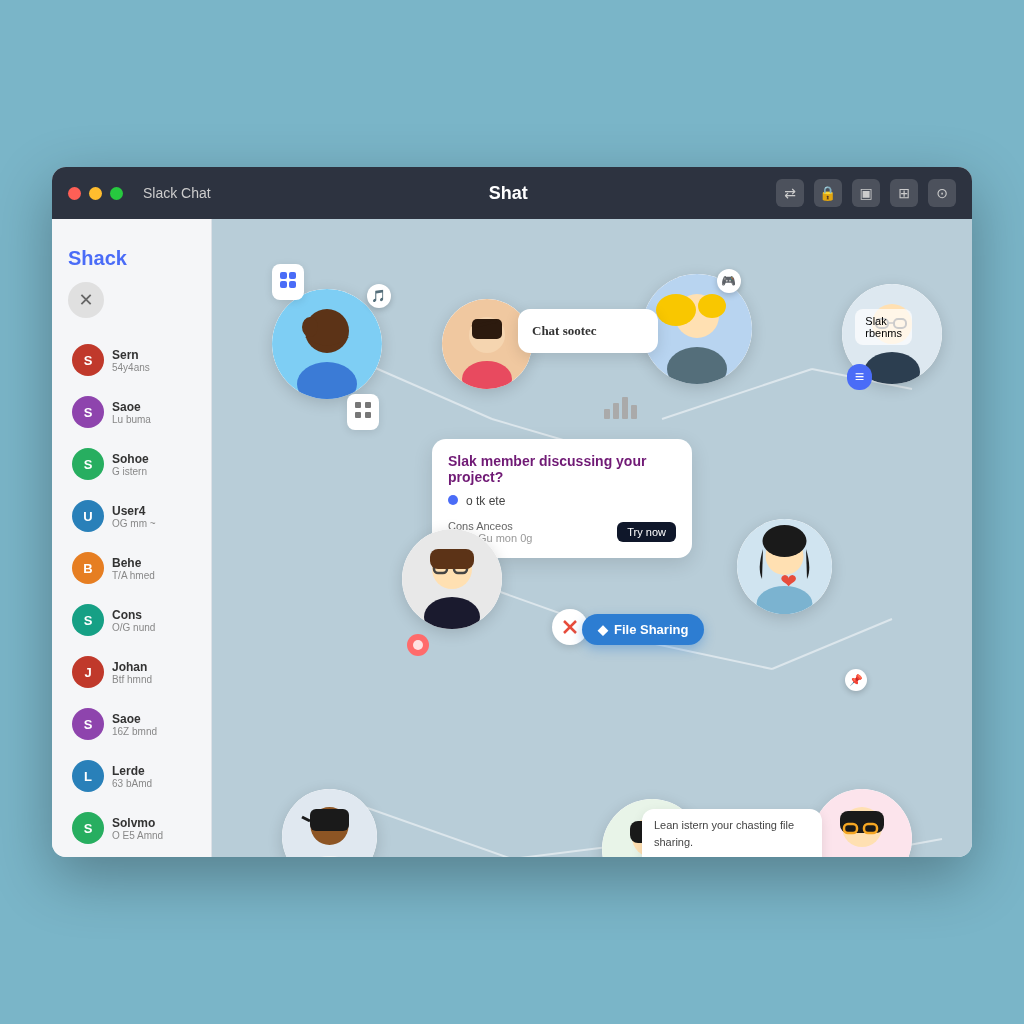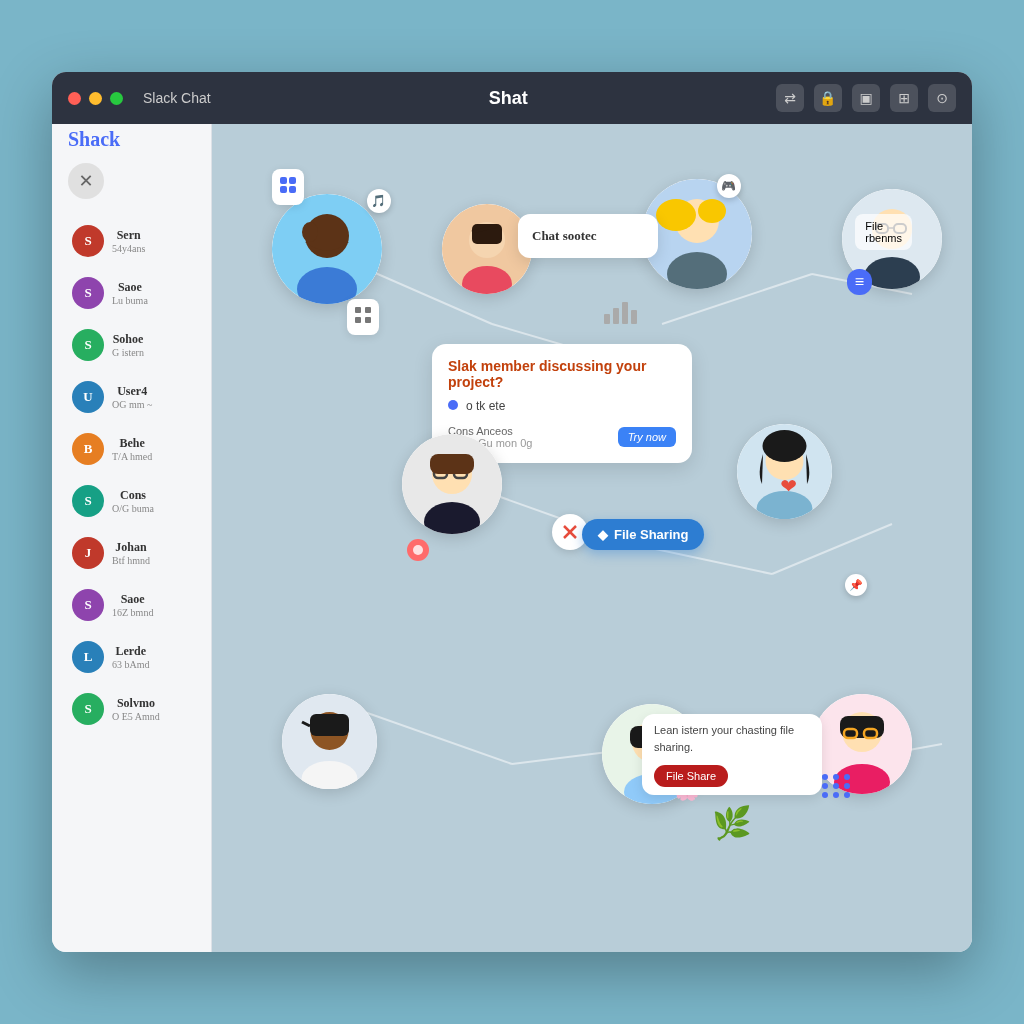--- a/index.html
+++ b/index.html
@@ -7,21 +7,21 @@
       background: #7ab5c8;
       display: flex;
       align-items: center;
       justify-content: center;
       width: 1024px;
       height: 1024px;
       font-family: -apple-system, BlinkMacSystemFont, 'Segoe UI', sans-serif;
     }
     .app-window {
       width: 920px;
-      height: 880px;
+      height: 690px;
       background: #e8edf0;
       border-radius: 14px;
       box-shadow: 0 20px 60px rgba(0,0,0,0.3);
       overflow: hidden;
       display: flex;
       flex-direction: column;
     }
     .title-bar {
       background: #2d3340;
       height: 52px;
@@ -77,23 +77,22 @@
       display: flex;
       flex: 1;
       overflow: hidden;
     }
     .sidebar {
       width: 160px;
       background: #f5f6f8;
       border-right: 1px solid #dde1e7;
       display: flex;
       flex-direction: column;
-      padding-top: 4px;
+      padding-top: 28px;
       flex-shrink: 0;
-      font-family: Liberation Serif, serif;
     }
     .sidebar-title {
       color: #4a6cf7;
       font-size: 20px;
       font-weight: 700;
       padding: 0 16px 12px;
     }
     .sidebar-close-btn {
       width: 36px;
       height: 36px;
@@ -124,21 +123,20 @@
       display: flex;
       align-items: center;
       justify-content: center;
       font-size: 13px;
       font-weight: 600;
       color: white;
     }
     .sidebar-item-info {
       display: flex;
       flex-direction: column;
-      align-items: center;
     }
     .sidebar-item-name {
       font-size: 12px;
       font-weight: 600;
       color: #333;
     }
     .sidebar-item-preview {
       font-size: 10px;
       color: #888;
     }
@@ -201,49 +199,48 @@
       position: absolute;
       background: white;
       border-radius: 14px;
       padding: 14px 16px;
       box-shadow: 0 6px 20px rgba(0,0,0,0.12);
       width: 260px;
     }
     .feature-card-title {
       font-size: 14px;
       font-weight: 700;
-      color: #c2410c;
+      color: #701a75;
       margin-bottom: 8px;
     }
     .feature-item {
       display: flex;
       align-items: flex-start;
       gap: 8px;
       margin-bottom: 6px;
       font-size: 12px;
       color: #444;
       line-height: 1.4;
     }
     .feature-dot {
       width: 10px;
       height: 10px;
       border-radius: 50%;
       flex-shrink: 0;
       margin-top: 2px;
     }
     .try-btn {
-      background: #3b82f6;
+      background: #0f172a;
       color: white;
       border: none;
       border-radius: 6px;
       padding: 4px 10px;
       font-size: 11px;
       cursor: pointer;
       float: right;
-      font-style: italic;
     }
     .small-card {
       position: absolute;
       background: white;
       border-radius: 12px;
       padding: 8px 12px;
       box-shadow: 0 4px 12px rgba(0,0,0,0.1);
       font-size: 11px;
       color: #444;
       line-height: 1.5;
@@ -328,21 +325,21 @@
         <div class="sidebar-avatar" style="background:#e67e22;">B</div>
         <div class="sidebar-item-info">
           <span class="sidebar-item-name">Behe</span>
           <span class="sidebar-item-preview">T/A hmed</span>
         </div>
       </div>
       <div class="sidebar-item">
         <div class="sidebar-avatar" style="background:#16a085;">S</div>
         <div class="sidebar-item-info">
           <span class="sidebar-item-name">Cons</span>
-          <span class="sidebar-item-preview">O/G buma</span>
+          <span class="sidebar-item-preview">O/G nund</span>
         </div>
       </div>
       <div class="sidebar-item">
         <div class="sidebar-avatar" style="background:#c0392b;">J</div>
         <div class="sidebar-item-info">
           <span class="sidebar-item-name">Johan</span>
           <span class="sidebar-item-preview">Btf hmnd</span>
         </div>
       </div>
       <div class="sidebar-item">
@@ -424,21 +421,21 @@
             <rect x="52" y="35" width="12" height="9" rx="4" fill="none" stroke="#555" stroke-width="2"></rect>
             <line x1="46" y1="39" x2="52" y2="39" stroke="#555" stroke-width="1.5"></line>
           </svg>
         </div>
 
         <div class="speech-bubble" style="left:306px;top:90px;width:140px;font-family:Liberation Serif, serif;">
           <div style="font-weight:700;font-size:13px;">Chat sootec</div>
         </div>
 
         <div style="position:absolute;right:60px;top:90px;background:rgba(255,255,255,0.7);border-radius:8px;padding:6px 10px;font-size:11px;">
-          <div>File</div>
+          <div>Slak</div>
           <div>rbenms</div>
         </div>
 
         <div class="feature-card" style="left:220px;top:220px;">
           <div class="feature-card-title">Slak member discussing your project?</div>
           <div class="feature-item">
             <div class="feature-dot" style="background:#4a6cf7;"></div>
             <span>o tk ete</span>
           </div>
           <div style="display:flex;align-items:center;justify-content:space-between;margin-top:10px;font-size:11px;color:#666;">

